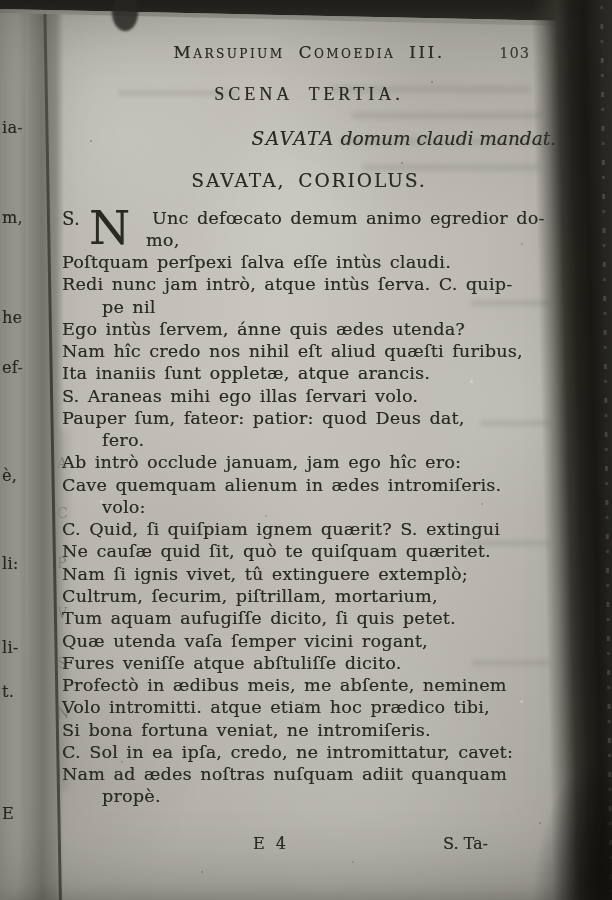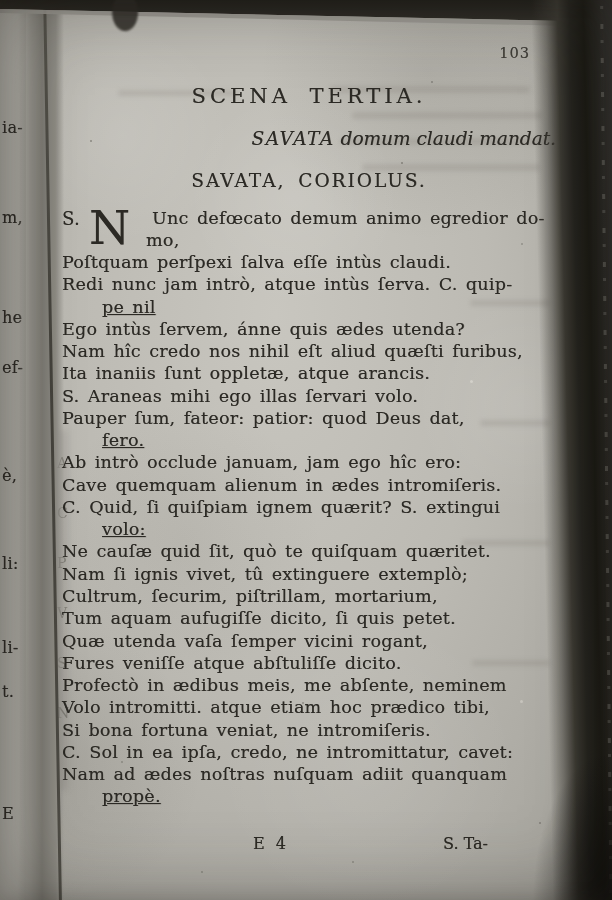--- a/index.html
+++ b/index.html
@@ -66,35 +66,35 @@
     background:radial-gradient(ellipse at 100% 100%,rgba(10,9,7,.9),rgba(10,9,7,0) 70%);}
   .vignette{position:absolute;inset:0;pointer-events:none;
     box-shadow:inset 0 0 80px rgba(35,33,28,.40), inset 0 0 18px rgba(35,33,28,.22);}
   
   .print{color:#2b2924;text-shadow:.3px .3px .5px rgba(43,41,36,.5);}
   .header-row{position:absolute;left:62px;top:42px;width:494px;height:24px;}
   .running-title{display:block;text-align:center;font-variant:small-caps;
     font-size:17px;letter-spacing:2.5px;word-spacing:6px;}
   .pagenum{position:absolute;right:26px;top:3px;font-size:14.5px;opacity:.85;letter-spacing:1px;}
   .scena{position:absolute;left:62px;top:84px;width:494px;text-align:center;
-    font-size:21px;letter-spacing:4px;word-spacing:8px;}
+    font-size:18px;letter-spacing:4px;word-spacing:8px;font-family:Liberation Serif, serif;}
   .direction{position:absolute;left:62px;top:128px;width:494px;text-align:right;
     font-style:italic;font-size:18.5px;}
   .direction .dchar{letter-spacing:1.5px;}
   .characters{position:absolute;left:62px;top:170px;width:494px;text-align:center;
     font-size:18.5px;letter-spacing:2px;word-spacing:5px;}
   .body-block{position:absolute;left:62px;top:206px;width:500px;
     font-size:17.5px;letter-spacing:.25px;word-spacing:2.5px;}
   .dropcap-row{position:relative;height:45px;}
   .speaker-first{position:absolute;left:0;top:2px;font-size:18px;}
   .dropcap{position:absolute;left:27px;top:1px;font-size:47px;line-height:42px;}
   .dc1{position:absolute;left:90px;top:2px;white-space:nowrap;}
   .dc2{position:absolute;left:84px;top:24px;}
   .text-line{height:22.28px;line-height:22.28px;white-space:nowrap;}
-  .text-line.indent{padding-left:40px;text-decoration:underline;}
+  .text-line.indent{padding-left:40px;}
   .signature{position:absolute;left:253px;top:834px;font-size:16px;letter-spacing:3px;}
   .catchword{position:absolute;left:443px;top:834px;font-size:16px;}
 </style>
 </head>
 <body>
 
 <div class="scene">
 
   <div class="mottle"></div>
   <div class="speck"></div>
@@ -126,20 +126,21 @@
     <span class="frag print" style="top: 358px;">ef-</span>
     <span class="frag print" style="top: 466px;">è,</span>
     <span class="frag print" style="top: 554px;">li:</span>
     <span class="frag print" style="top: 638px;">li-</span>
     <span class="frag print" style="top: 682px;">t.</span>
     <span class="frag print" style="top: 804px;">E</span>
   <div class="gutter"></div>
   <div class="crease"></div>
 
   <div class="header-row print">
+    <span class="running-title">Marsupium Comoedia III.</span>
     <span class="pagenum">103</span>
   </div>
 
   <div class="scena print">SCENA TERTIA.</div>
 
   <div class="direction print">
     <span class="dchar">SAVATA</span><span> domum claudi mandat.</span>
   </div>
 
   <div class="characters print">SAVATA, CORIOLUS.</div>
@@ -155,22 +156,22 @@
       <div class="text-line">Redi nunc jam intrò, atque intùs ſerva. C. quip-</div>
       <div class="text-line indent">pe nil</div>
       <div class="text-line">Ego intùs ſervem, ánne quis ædes utenda?</div>
       <div class="text-line">Nam hîc credo nos nihil eſt aliud quæſti furibus,</div>
       <div class="text-line">Ita inaniis ſunt oppletæ, atque arancis.</div>
       <div class="text-line">S. Araneas mihi ego illas ſervari volo.</div>
       <div class="text-line">Pauper ſum, fateor: patior: quod Deus dat,</div>
       <div class="text-line indent">fero.</div>
       <div class="text-line">Ab intrò occlude januam, jam ego hîc ero:</div>
       <div class="text-line">Cave quemquam alienum in ædes intromiſeris.</div>
+      <div class="text-line indent">volo:</div>
       <div class="text-line">C. Quid, ſi quiſpiam ignem quærit? S. extingui</div>
-      <div class="text-line indent">volo:</div>
       <div class="text-line">Ne cauſæ quid ſit, quò te quiſquam quæritet.</div>
       <div class="text-line">Nam ſi ignis vivet, tû extinguere extemplò;</div>
       <div class="text-line">Cultrum, ſecurim, piſtrillam, mortarium,</div>
       <div class="text-line">Tum aquam aufugiſſe dicito, ſi quis petet.</div>
       <div class="text-line">Quæ utenda vaſa ſemper vicini rogant,</div>
       <div class="text-line">Fures veniſſe atque abſtuliſſe dicito.</div>
       <div class="text-line">Profectò in ædibus meis, me abſente, neminem</div>
       <div class="text-line">Volo intromitti. atque etiam hoc prædico tibi,</div>
       <div class="text-line">Si bona fortuna veniat, ne intromiſeris.</div>
       <div class="text-line">C. Sol in ea ipſa, credo, ne intromittatur, cavet:</div>

